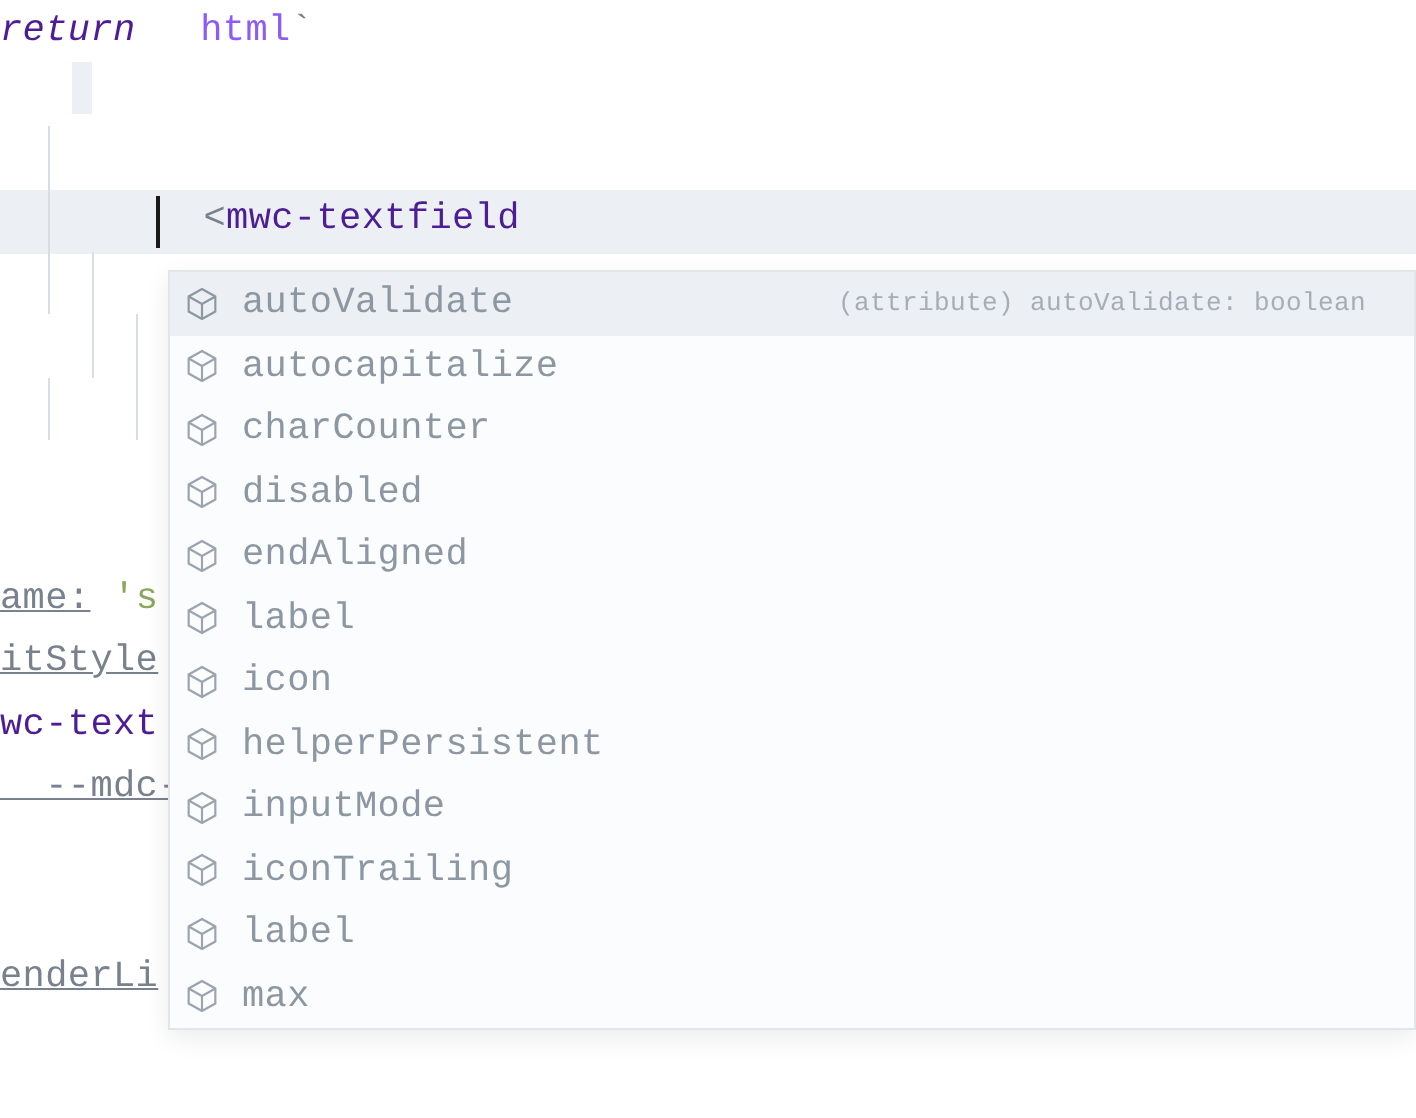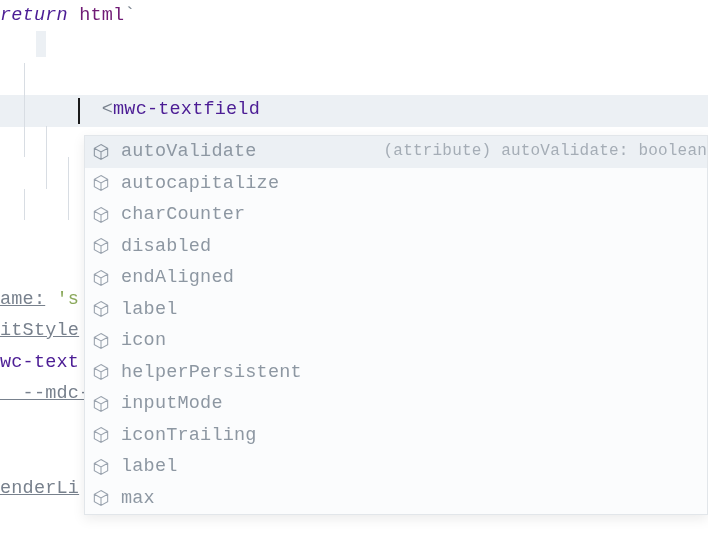--- a/index.html
+++ b/index.html
@@ -25,21 +25,21 @@
     position: relative;
   }
   .indent-guide {
     display: inline-block;
     border-left: 1px solid #d8dde3;
     height: 31.5px;
     vertical-align: top;
     position: absolute;
   }
   .kw-return { color: #4c1d95; font-style: italic; }
-  .fn-html { color: #701a75; }
+  .fn-html { color: #8b5cf6; margin-left: 21px; }
   .backtick { color: #78818d; }
   .tag-bracket { color: #78818d; }
   .tag-name { color: #4c1d95; }
   .attr-name { color: #249f91; font-style: italic; }
   .eq-sign { color: #78818d; }
   .dollar-brace { color: #78818d; }
   .bool-true { color: #d48a2a; }
   .str-lit { color: #8aa85a; }
   .close-tag { color: #e35d6a; }
   .plain { color: #78818d; text-decoration: underline; }
@@ -81,41 +81,41 @@
     background: #fbfcfd;
     border: 1px solid #e2e6ea;
     box-shadow: 0 4px 12px rgba(0,0,0,0.08);
     z-index: 5;
     font-size: 18.5px;
   }
   .ac-item {
     display: flex;
     align-items: center;
     height: 31.5px;
-    padding: 0 0 0 6px;
+    padding: 0 24px 0 6px;
     color: #8d97a2;
     cursor: pointer;
   }
   .ac-item.selected {
     background: #ecf0f4;
   }
   .ac-icon {
     width: 20px;
     height: 20px;
     margin-right: 10px;
     flex: none;
   }
   .ac-label {
     flex: 0 0 auto;
     letter-spacing: 0.2px;
   }
   .ac-hint {
     margin-left: auto;
     color: #a5adb6;
-    font-size: 16px;
+    font-size: 13px;
     letter-spacing: 0.2px;
     padding-left: 24px;
     white-space: nowrap;
   }
   svg.cube-icon path { fill: none; stroke: #9aa3ae; stroke-width: 1.3; }
   .ac-item.selected svg.cube-icon path { stroke: #8d97a2; }
 </style>
 </head>
 <body>
 

